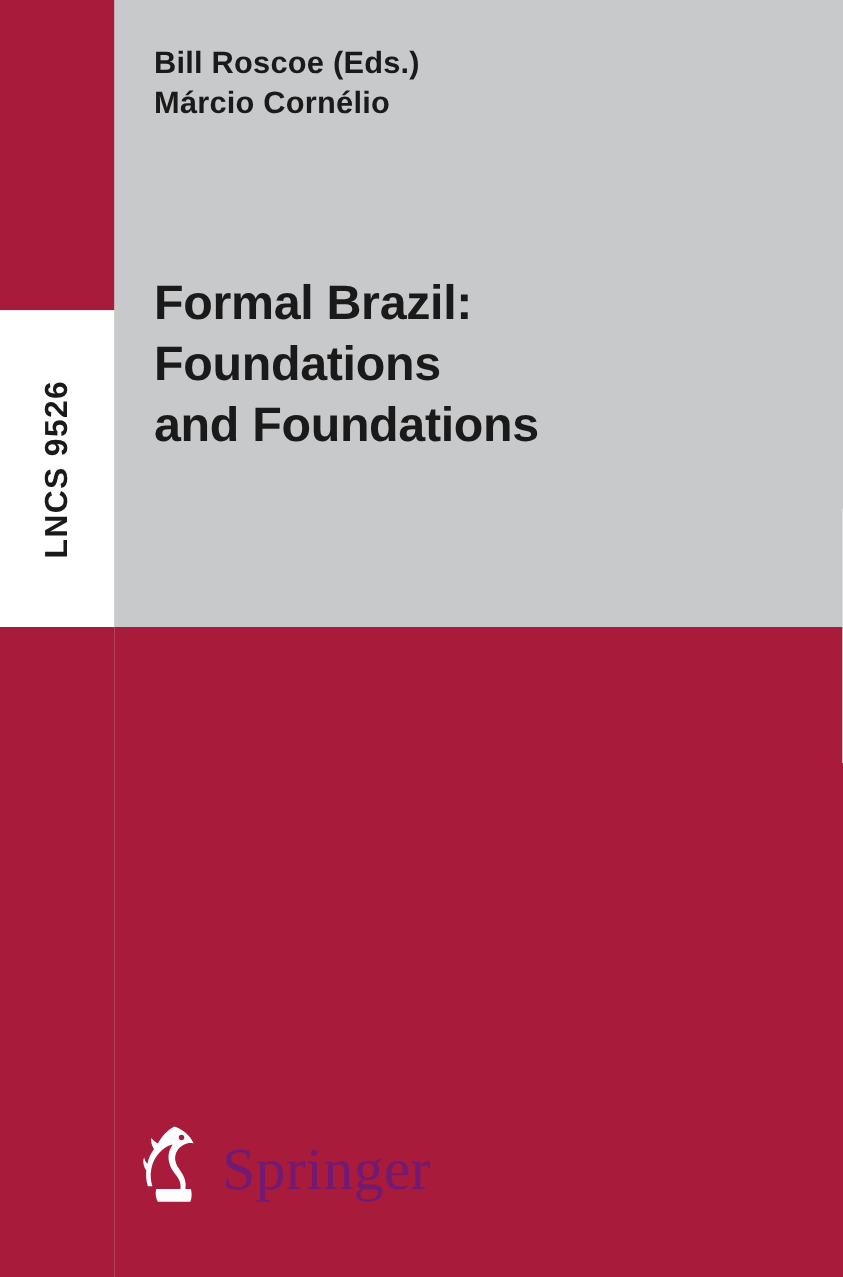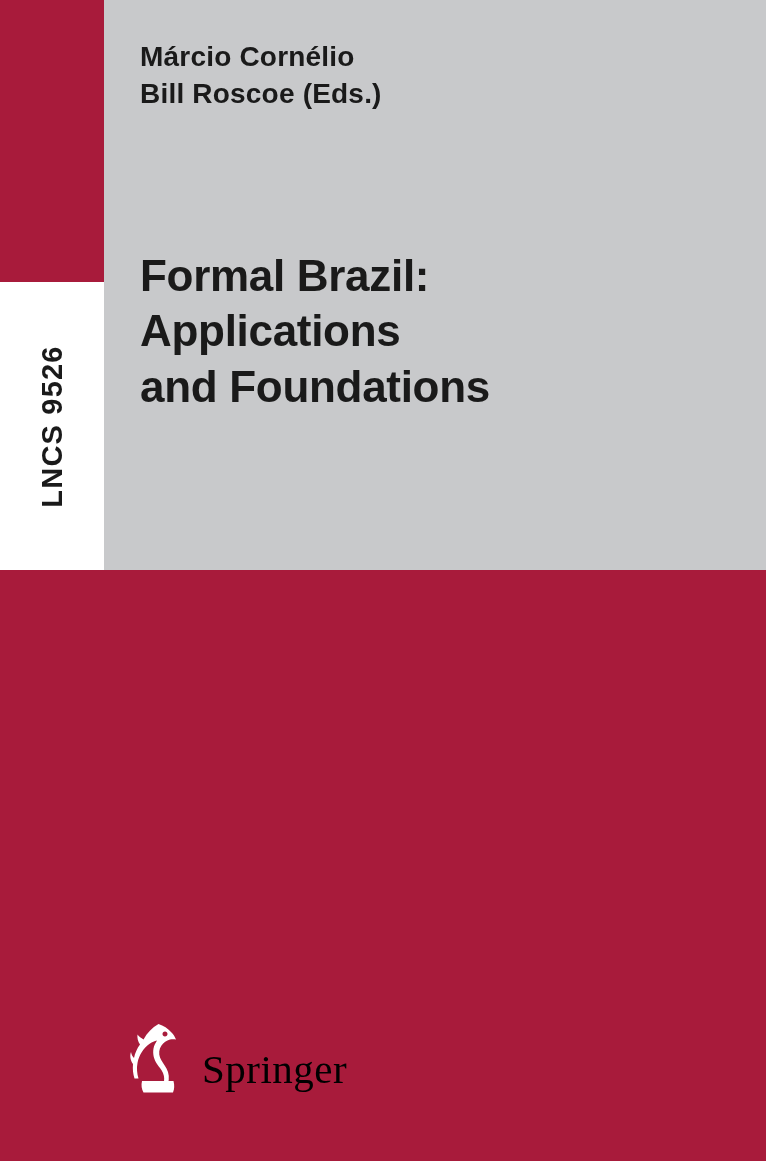--- a/index.html
+++ b/index.html
@@ -128,23 +128,23 @@
     top: 1022px;
     display: flex;
     align-items: flex-end;
   }
   .logo-mark {
     width: 66px;
     height: 74px;
     margin-right: 8px;
   }
   .logo-text {
-    font-size: 41px;
+    font-size: 54px;
     font-weight: normal;
-    color: #000000;
+    color: #701a75;
     font-family: "Liberation Serif", serif;
     letter-spacing: 0.5px;
     line-height: 1;
     padding-bottom: 6px;
   }
 </style>
 </head>
 <body>
 
 <div class="cover">
@@ -154,27 +154,27 @@
   <div class="spine-bottom"></div>
 
   <div class="lncs-label">
     <span>LNCS 9526</span>
   </div>
 
   <div class="grey-panel"></div>
   <div class="red-panel"></div>
 
   <div class="editors">
+    <div>Bill Roscoe (Eds.)</div>
     <div>Márcio Cornélio</div>
-    <div>Bill Roscoe (Eds.)</div>
   </div>
 
   <div class="title">
     <div>Formal Brazil:</div>
-    <div>Applications</div>
+    <div>Foundations</div>
     <div>and Foundations</div>
   </div>
 
 
   <div class="logo">
     <span class="logo-mark">
       <svg viewBox="0 0 66 74" width="66" height="74" xmlns="http://www.w3.org/2000/svg">
         <path fill="#ffffff" d="M30.5 2 C24 5.5 19 11 15.5 17.5 C13 16 11 14.5 9.5 12.5 C9 16 10 19.5 12 22.5 C9 26.5 7 31 6 36 C4.5 34.5 3.5 32.5 3 30 C1.5 34 2.5 38.5 5 42 C4.5 47 5 52 6.5 56.5 L10.5 56.5 C9 51.5 8.5 46 9.5 41 C11 33 15.5 26 22 21.5 C24 20 26.5 19 29 18.5 C27.5 21 26 23.5 25.5 26.5 C24.5 32 26 37.5 29 42 C31 45 33.5 47.5 35 51 C36.5 54.5 36.5 58 35.5 61.5 L40 61.5 C41.5 56.5 41 51 38.5 46.5 C36.5 42.5 33.5 39.5 32 35.5 C30.5 31.5 31 27 33.5 23.5 C35.5 20.5 38.5 18.5 42 17.5 C44 17 46 17 48 17.5 C47 15 45.5 12.5 43.5 10.5 C40 6.5 35.5 3.5 30.5 2 Z M37 9.5 C38.5 9.5 39.5 10.5 39.5 12 C39.5 13.5 38.5 14.5 37 14.5 C35.5 14.5 34.5 13.5 34.5 12 C34.5 10.5 35.5 9.5 37 9.5 Z"></path>
         <path fill="#ffffff" d="M14 59 C13 63 13.5 67 15.5 70.5 L45 70.5 C46.5 67 46.5 63 45.5 59 Z"></path>
       </svg>

